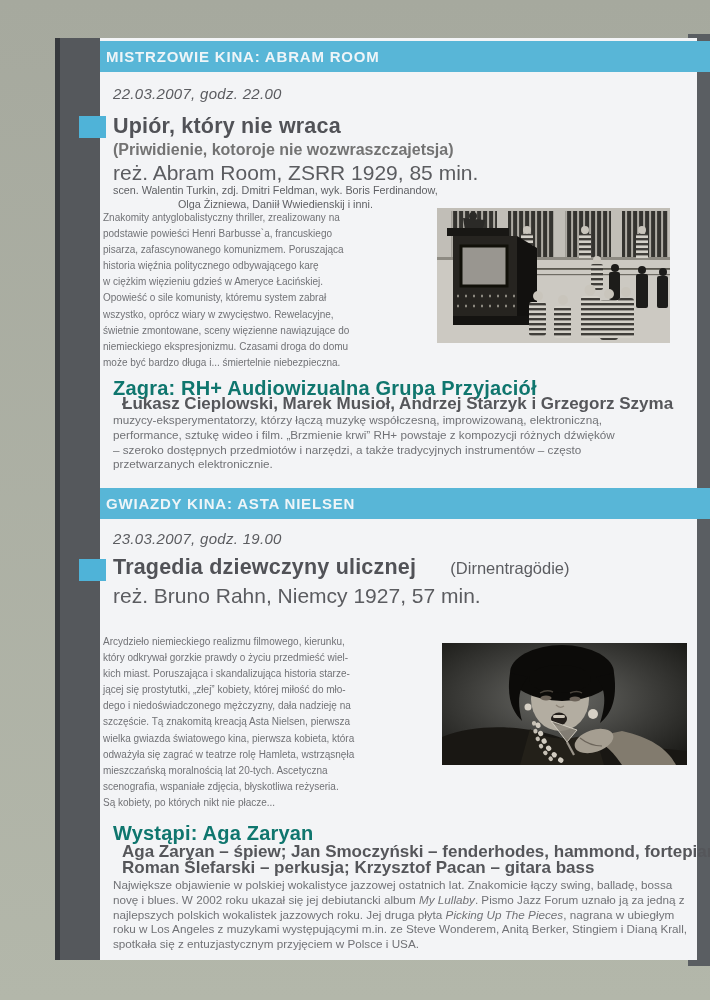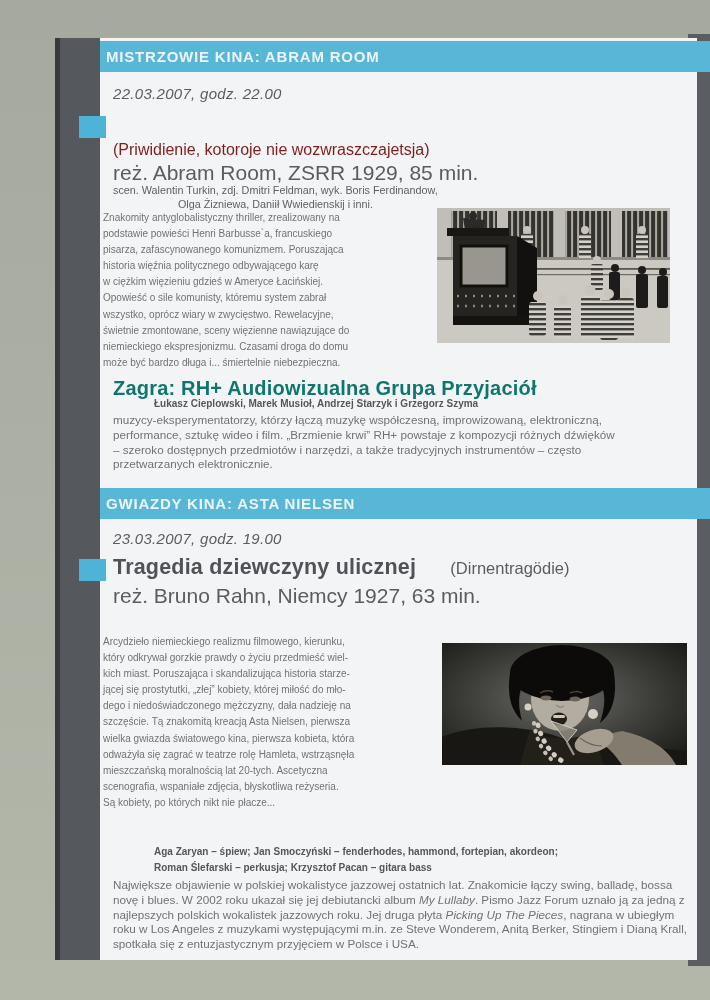--- a/index.html
+++ b/index.html
@@ -17,35 +17,35 @@
   .banner{position:absolute;left:45px;width:641px;height:31px;background:#58b6d7;
           color:#eef5f8;font-weight:bold;font-size:15px;letter-spacing:0.8px;
           line-height:31px;padding-left:6px;box-sizing:border-box;}
   .b1{top:3px;} .b2{top:450px;}
   .datetime{position:absolute;left:58px;font-size:15px;color:#5b5c60;letter-spacing:0.3px;font-style:italic;}
   .d1{top:47px;} .d2{top:492px;}
   .marker{position:absolute;left:24px;width:27px;height:22px;background:#4fb3d8;}
   .m1{top:78px;} .m2{top:521px;}
   .title{position:absolute;left:58px;font-size:21.5px;font-weight:bold;color:#515257;letter-spacing:0.2px;white-space:nowrap;}
   .t1{top:76px;} .t2{top:517px;}
-  .orig-block{position:absolute;left:58px;font-size:16px;color:#7f1d1d;}
+  .orig-block{position:absolute;left:58px;font-size:16px;color:#737373;font-weight:bold;}
   .o1{top:103px;}
   .orig-inline{font-weight:normal;font-size:16.5px;color:#5b5c60;letter-spacing:0;margin-left:28px;}
   .director{position:absolute;left:58px;font-size:21px;color:#5b5c60;}
   .dir1{top:123px;} .dir2{top:546px;}
   .credits{position:absolute;left:58px;font-size:10.8px;line-height:14px;color:#5f6064;white-space:pre;}
   .c1{top:145px;text-align:center;} .c2{top:567px;}
   .desc{position:absolute;left:48px;font-size:10px;line-height:16.1px;color:#717276;white-space:pre;}
   .desc1{top:172px;} .desc2{top:596px;}
   .still{position:absolute;display:block;}
   .s1{left:382px;top:170px;width:233px;height:135px;}
   .s2{left:387px;top:605px;width:245px;height:122px;}
   .perf-heading{position:absolute;left:58px;font-size:20px;font-weight:bold;color:#0f766e;letter-spacing:0.2px;}
   .ph1{top:339px;} .ph2{top:784px;}
-  .lineup{position:absolute;left:76px;font-size:10px;font-weight:bold;line-height:15.5px;color:#55565a;white-space:pre;padding-left:23px;}
+  .lineup{position:absolute;left:44px;font-size:17px;font-weight:bold;line-height:15.5px;color:#55565a;white-space:pre;padding-left:23px;}
   .l1{top:358px;} .l2{top:806px;}
   .bio{position:absolute;left:58px;font-size:11.7px;line-height:14.8px;color:#717276;white-space:pre;}
   .bio1{top:375px;}
   .bio-flow{top:840px;white-space:normal;width:586px;}
 </style>
 </head>
 <body>
 
 <div class="scene">
   <div class="backing"></div>
@@ -53,20 +53,21 @@
   <div class="page">
     <div class="strip"></div>
 
     <div class="banner b1">
       <span>MISTRZOWIE KINA: ABRAM ROOM</span>
     </div>
 
     <div class="datetime d1">22.03.2007, godz. 22.00</div>
 
     <div class="marker m1"></div>
+    <div class="title t1">Upiór, który nie wraca</div>
     <div class="orig-block o1">(Priwidienie, kotoroje nie wozwraszczajetsja)</div>
     <div class="director dir1">reż. Abram Room, ZSRR 1929, 85 min.</div>
     <div class="credits c1">scen. Walentin Turkin, zdj. Dmitri Feldman, wyk. Boris Ferdinandow,
 Olga Żizniewa, Daniił Wwiedienskij i inni.</div>
 
     <div class="desc desc1">Znakomity antyglobalistyczny thriller, zrealizowany na
 podstawie powieści Henri Barbusse`a, francuskiego
 pisarza, zafascynowanego komunizmem. Poruszająca
 historia więźnia politycznego odbywającego karę
 w ciężkim więzieniu gdzieś w Ameryce Łacińskiej.
@@ -139,21 +140,21 @@
 przetwarzanych elektronicznie.</div>
 
     <div class="banner b2">
       <span>GWIAZDY KINA: ASTA NIELSEN</span>
     </div>
 
     <div class="datetime d2">23.03.2007, godz. 19.00</div>
 
     <div class="marker m2"></div>
     <div class="title t2"><span>Tragedia dziewczyny ulicznej</span> <span class="orig-inline">(Dirnentragödie)</span></div>
-    <div class="director dir2">reż. Bruno Rahn, Niemcy 1927, 63 min.</div>
+    <div class="director dir2">reż. Bruno Rahn, Niemcy 1927, 57 min.</div>
 
     <div class="desc desc2">Arcydzieło niemieckiego realizmu filmowego, kierunku,
 który odkrywał gorzkie prawdy o życiu przedmieść wiel-
 kich miast. Poruszająca i skandalizująca historia starze-
 jącej się prostytutki, „złej” kobiety, której miłość do mło-
 dego i niedoświadczonego mężczyzny, dała nadzieję na
 szczęście. Tą znakomitą kreacją Asta Nielsen, pierwsza
 wielka gwiazda światowego kina, pierwsza kobieta, która
 odważyła się zagrać w teatrze rolę Hamleta, wstrząsnęła
 mieszczańską moralnością lat 20-tych. Ascetyczna
@@ -188,17 +189,18 @@
       <polygon points="109,78 135,87 125,99" fill="none" stroke="#d8d2c6" stroke-width="0.9"></polygon>
       <line x1="125" y1="99" x2="132" y2="112" stroke="#9a948a" stroke-width="2.2"></line>
       <ellipse cx="152" cy="98" rx="20" ry="11" fill="#a59e91" transform="rotate(-18 152 98)"></ellipse>
       <path d="M138,95 q10,8 22,8" stroke="#6b645a" stroke-width="1.2" fill="none"></path>
       <path d="M96,82 C100,98 108,110 120,118" stroke="#d2ccc1" stroke-width="5" fill="none" stroke-linecap="round" stroke-dasharray="0.5 8"></path>
       <path d="M92,80 C94,96 100,108 110,117" stroke="#c6c0b5" stroke-width="4.2" fill="none" stroke-linecap="round" stroke-dasharray="0.5 7.5"></path>
       <circle cx="86" cy="64" r="3.5" fill="#d6d0c5"></circle>
       <circle cx="151" cy="71" r="5" fill="#d6d0c5"></circle>
     </svg>
 
+    <div class="perf-heading ph2">Wystąpi: Aga Zaryan</div>
     <div class="lineup l2">Aga Zaryan – śpiew; Jan Smoczyński – fenderhodes, hammond, fortepian, akordeon;
 Roman Ślefarski – perkusja; Krzysztof Pacan – gitara bass</div>
     <div class="bio bio-flow"><span>Największe objawienie w polskiej wokalistyce jazzowej ostatnich lat. Znakomicie łączy swing, balladę, bossa novę i blues. W 2002 roku ukazał się jej debiutancki album </span><i>My Lullaby</i><span>. Pismo Jazz Forum uznało ją za jedną z najlepszych polskich wokalistek jazzowych roku. Jej druga płyta </span><i>Picking Up The Pieces</i><span>, nagrana w ubiegłym roku w Los Angeles z muzykami występującymi m.in. ze Steve Wonderem, Anitą Berker, Stingiem i Dianą Krall, spotkała się z entuzjastycznym przyjęciem w Polsce i USA.</span></div>
   </div>
 </div>
 
 </body></html>

